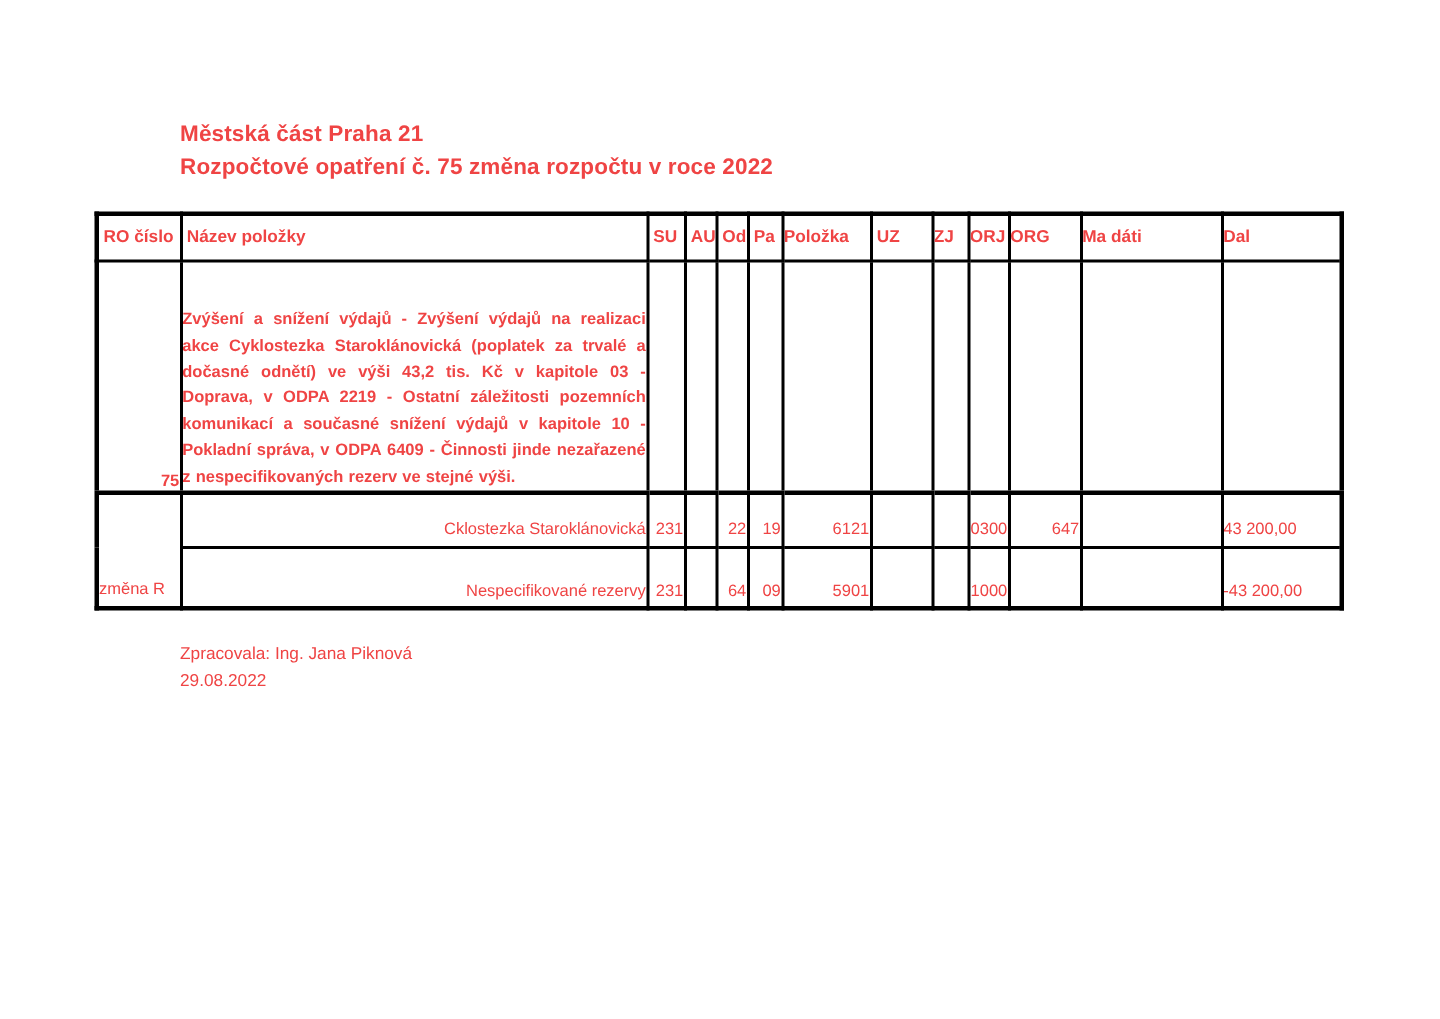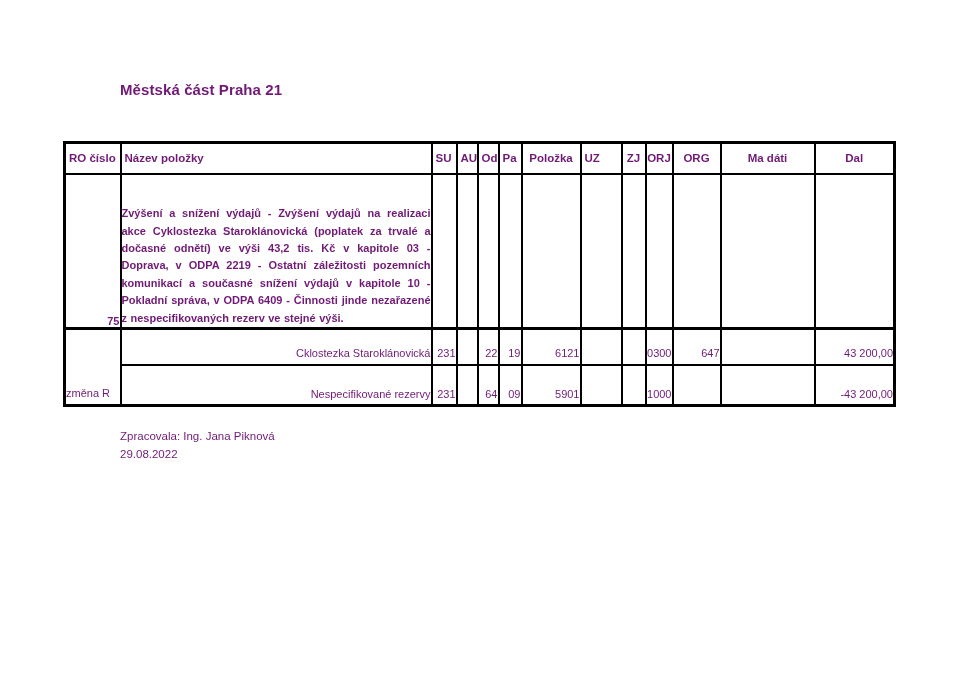--- a/index.html
+++ b/index.html
@@ -3,21 +3,21 @@
 <meta charset="utf-8">
 <style>
   * { margin: 0; padding: 0; box-sizing: border-box; }
   html, body { background: #e8e8e8; }
   .page {
     position: relative;
     width: 960px;
     height: 679px;
     background: #ffffff;
     font-family: "Liberation Sans", "DejaVu Sans", sans-serif;
-    color: #701a75;
+    color: #ef4444;
     overflow: hidden;
   }
   .doc-title {
     position: absolute;
     left: 120px;
     top: 79px;
     font-size: 15px;
     font-weight: bold;
     line-height: 22px;
     letter-spacing: .1px;
@@ -39,21 +39,21 @@
   }
   tr.hdr th {
     height: 31px;
     font-weight: bold;
     text-align: left;
     vertical-align: middle;
     padding: 2px 1px 3px 3px;
     white-space: nowrap;
     font-size: 11.5px;
   }
-  tr.hdr th.c { text-align: center; padding-left: 0; padding-right: 0; }
+  tr.hdr th.c { padding-left: 0; padding-right: 0; }
   tr.desc td { border-bottom: 3px solid #000; margin-top: 20px; }
   tr.desc { height: 155px; }
   td.ro-num {
     text-align: right;
     vertical-align: bottom;
     font-weight: bold;
     font-size: 11.5px;
     padding: 0 1px 4px 0;
   }
   td.desc-text {
@@ -76,36 +76,37 @@
   tr.r2 td { padding-bottom: 4px; }
   td.ro-span {
     vertical-align: top;
     text-align: left;
     padding: 15px 0 0 2px;
   }
   td.al { text-align: right; padding-left: 3px; }
   td.ar { text-align: right; padding-right: 2px; }
   td.num-pol { text-align: right; padding-right: 10px; }
   td.num-org { text-align: right; padding-right: 6px; }
-  td.num-dal { text-align: right; padding-right: 3px; }
+  td.num-dal { text-align: left; padding-right: 3px; }
   .footer-block {
     position: absolute;
     left: 120px;
     top: 428px;
     font-size: 11.5px;
     line-height: 17.5px;
   }
 </style>
 </head>
 <body>
 
 <div class="page">
 
   <div class="doc-title">
     <div>Městská část Praha 21</div>
+    <div>Rozpočtové opatření č. 75 změna rozpočtu v roce 2022</div>
   </div>
 
   <table class="budget">
     <colgroup>
       <col style="width:56px">
         <col style="width:311px">
         <col style="width:25px">
       <col style="width:21px">
         <col style="width:21px">
         <col style="width:23px">

